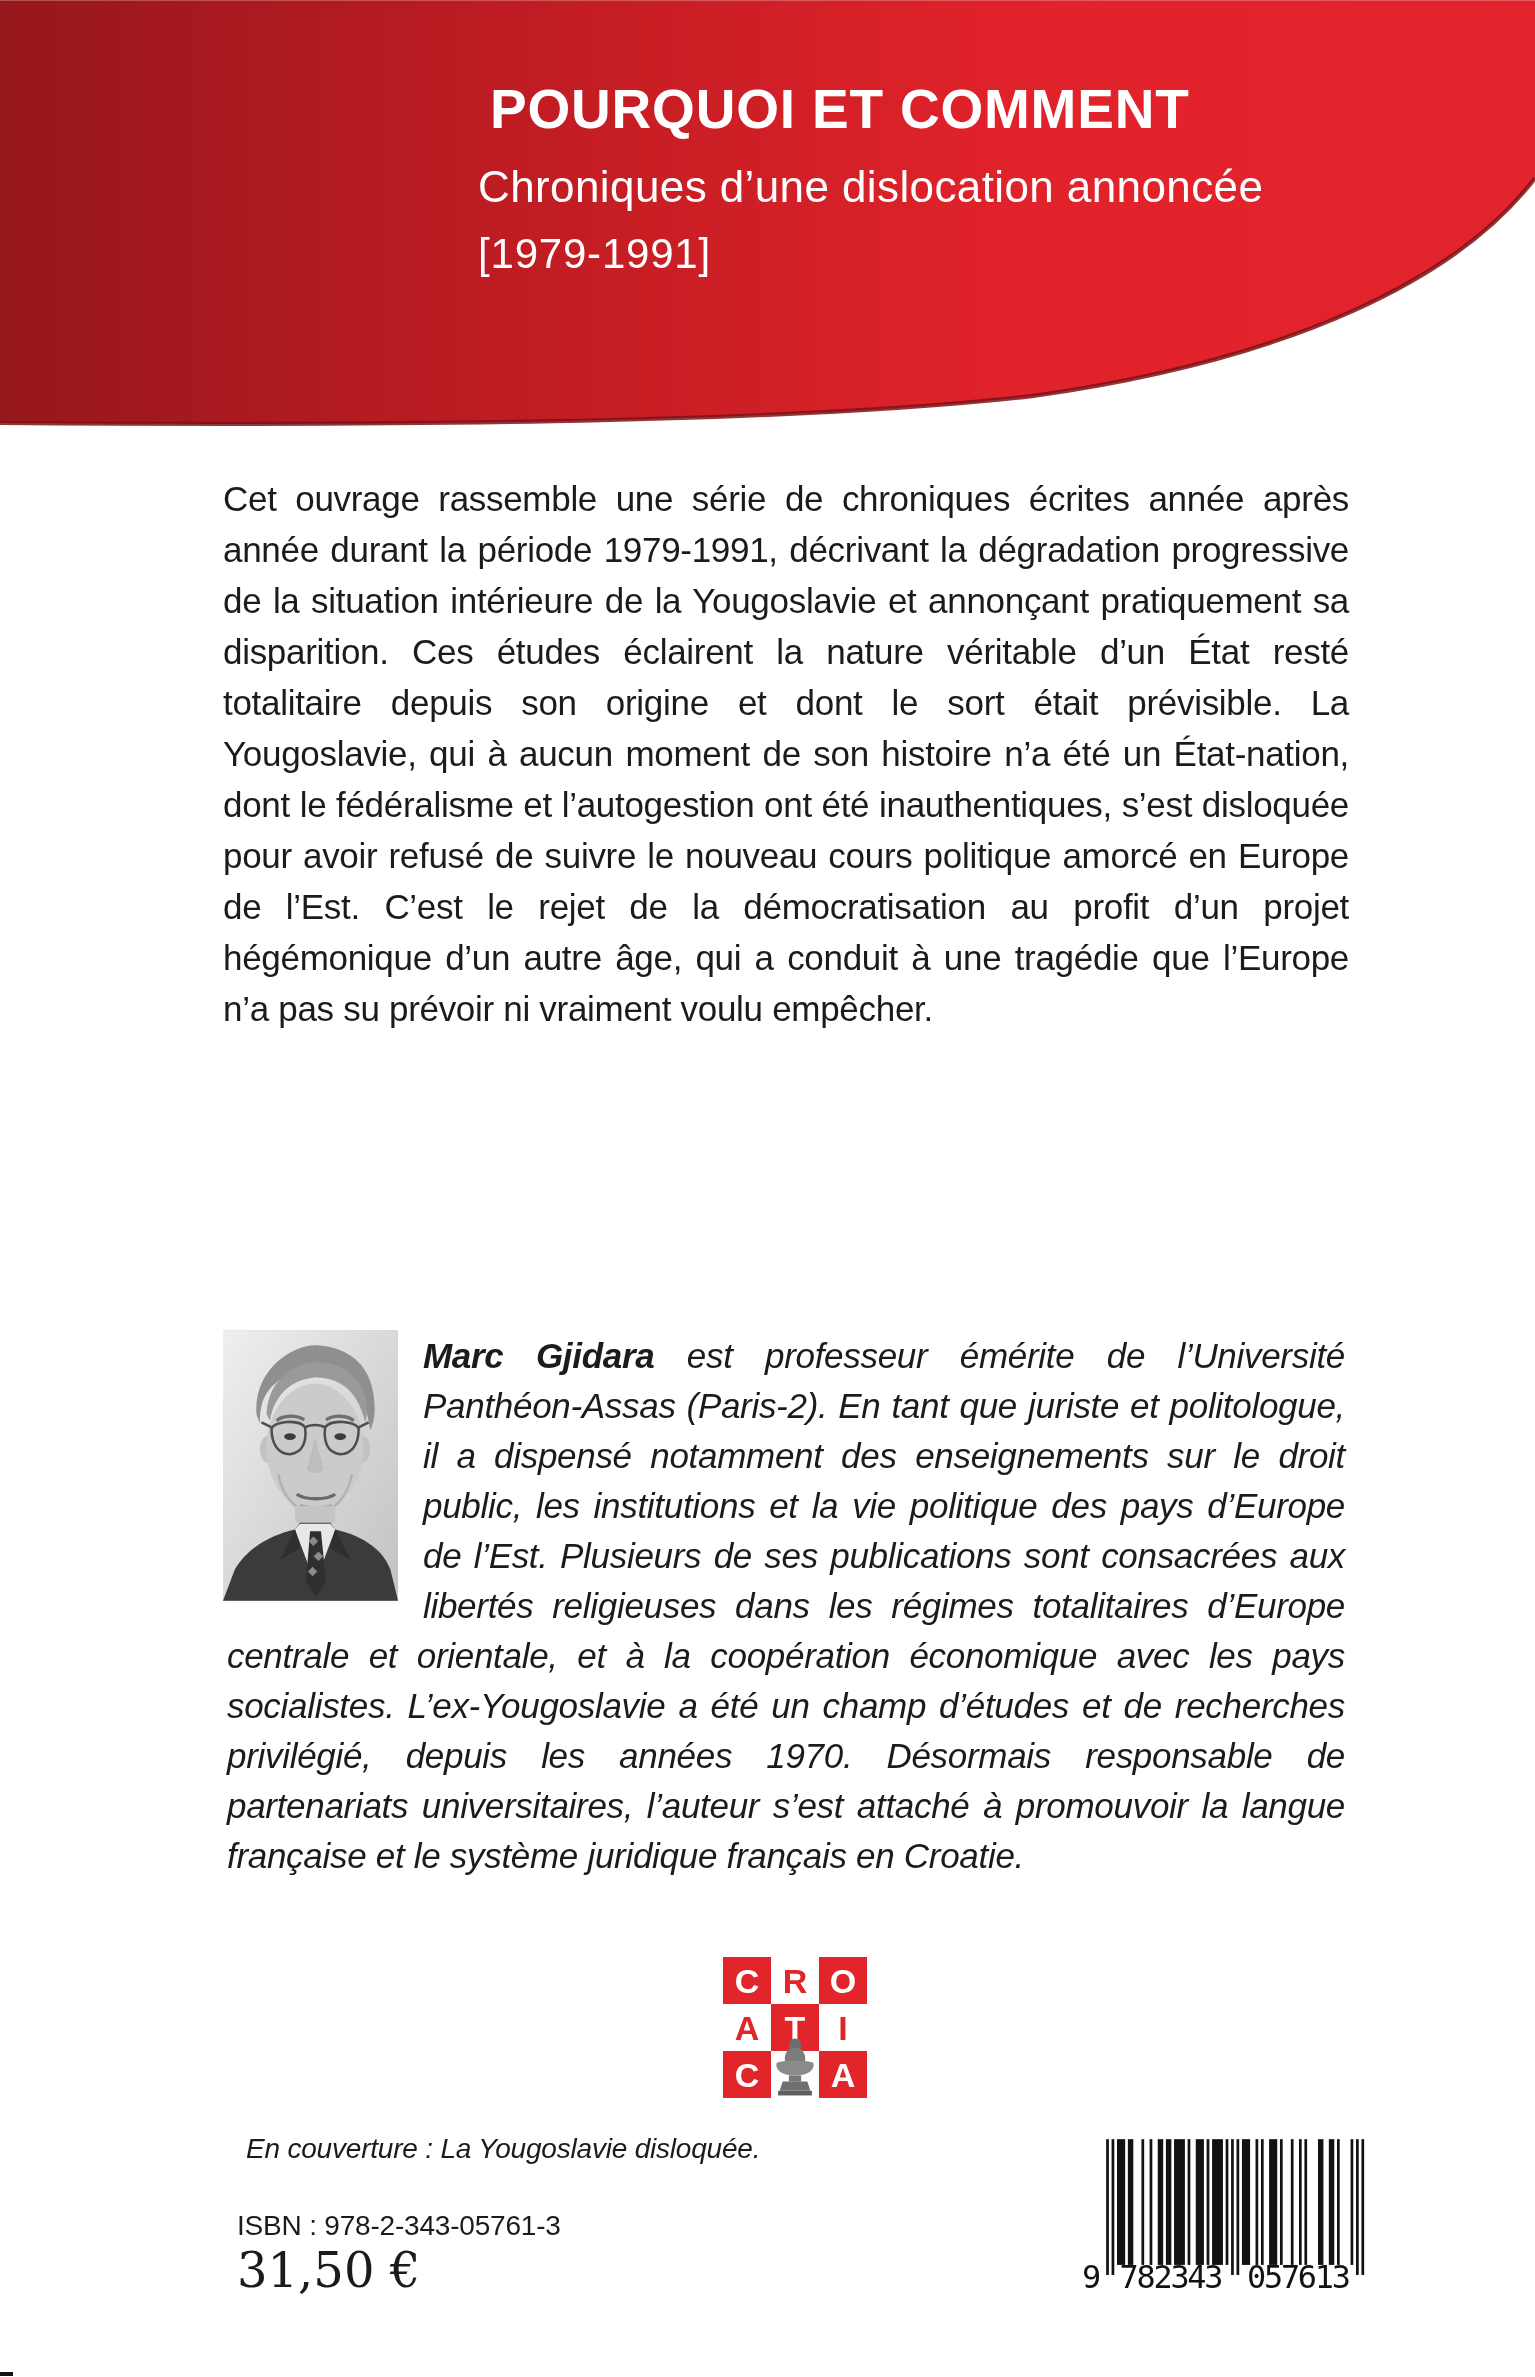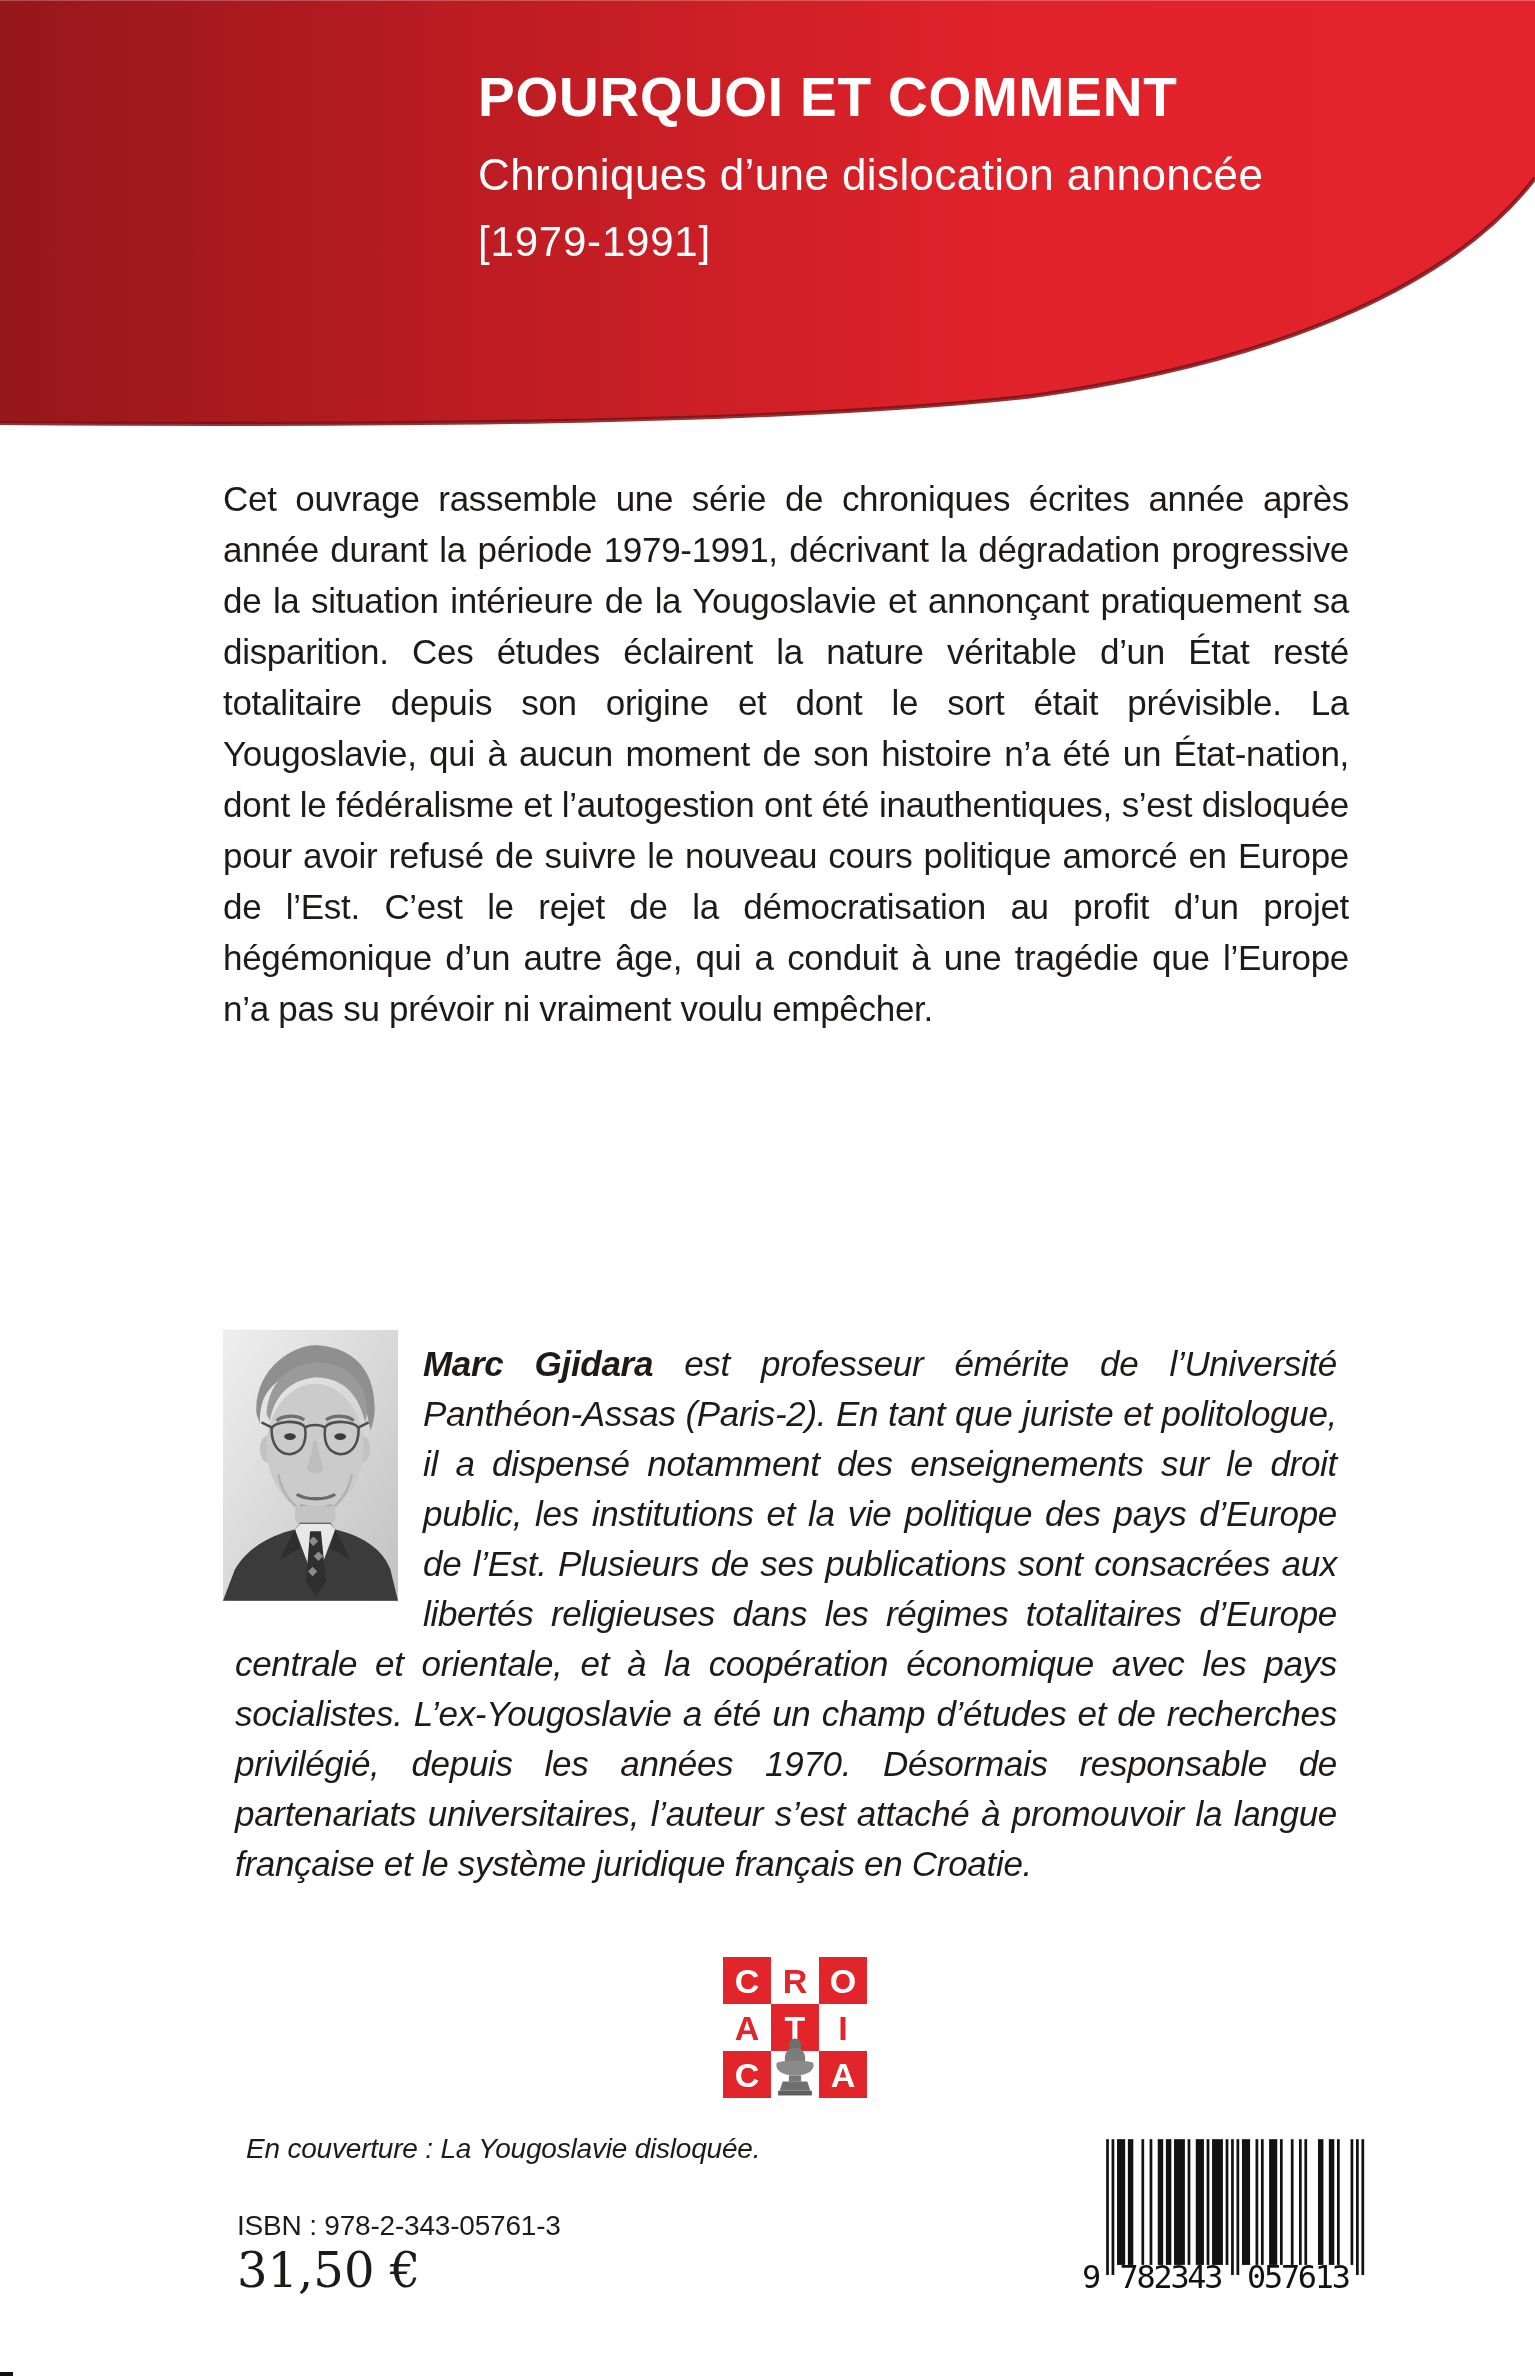--- a/index.html
+++ b/index.html
@@ -3,34 +3,34 @@
 <meta charset="utf-8">
 <style>
   html,body{margin:0;padding:0;background:#ffffff;}
   .page{
     position:relative;width:1535px;height:2377px;background:#ffffff;overflow:hidden;
     font-family:"Liberation Sans",sans-serif;color:#1d1b1a;
   }
   
   .red-band{position:absolute;top:0;left:0;}
   .band-text{position:absolute;left:478px;top:65px;width:956px;color:#ffffff;}
-  .band-title{margin:0;font-size:55px;font-weight:700;letter-spacing:0.8px;line-height:65px;}
+  .band-title{margin:12px;font-size:55px;font-weight:700;letter-spacing:0.8px;line-height:65px;}
   .band-subtitle{margin:20px 0 0 0;font-size:44px;font-weight:400;letter-spacing:0.4px;line-height:49px;}
   .band-dates{margin:18.5px 0 0 0;font-size:42px;font-weight:400;letter-spacing:0.8px;}
   
   .synopsis{position:absolute;left:223px;top:460px;width:1126px;
     font-size:35px;line-height:51px;letter-spacing:-0.3px;text-align:justify;margin-top:13px;}
   .synopsis p{margin:0;}
   .synopsis p.indent{text-indent:46px;}
   
   .bio{position:absolute;left:223px;top:1327px;width:1126px;
     font-size:35px;line-height:50px;letter-spacing:-0.3px;text-align:justify;font-style:italic;}
   .photo{float:left;width:175px;height:271px;margin:3.4px 25px 11.7px 0;background:#d9d9d9;}
   .photo svg{display:block;}
-  .bio-text{margin:12px;}
+  .bio-text{margin:4px;}
   .bio-text strong{font-weight:700;}
   
   .logo{position:absolute;left:723px;top:1957px;display:grid;
     grid-template-columns:48px 48px 48px;grid-template-rows:47px 47px 47px;}
   .logo .cell{position:relative;display:flex;align-items:center;justify-content:center;
     font-weight:700;font-size:34px;line-height:1;}
   .logo .cell.red{background:#e2242b;color:#ffffff;}
   .logo .cell.white{background:#ffffff;color:#e2242b;}
   .logo .statue-svg{position:absolute;left:50%;bottom:0.8px;transform:translateX(-50%);}
   

